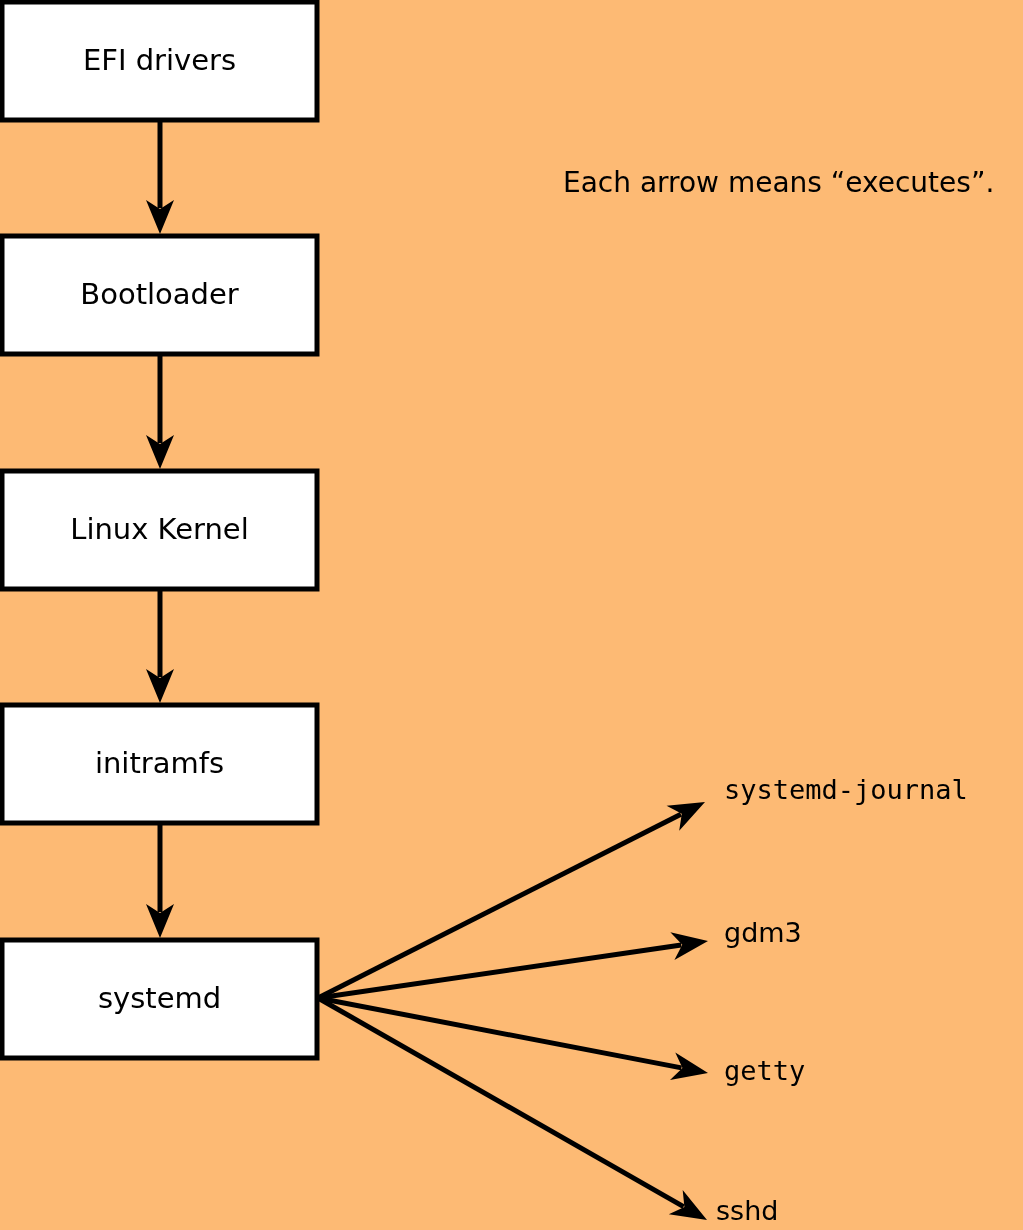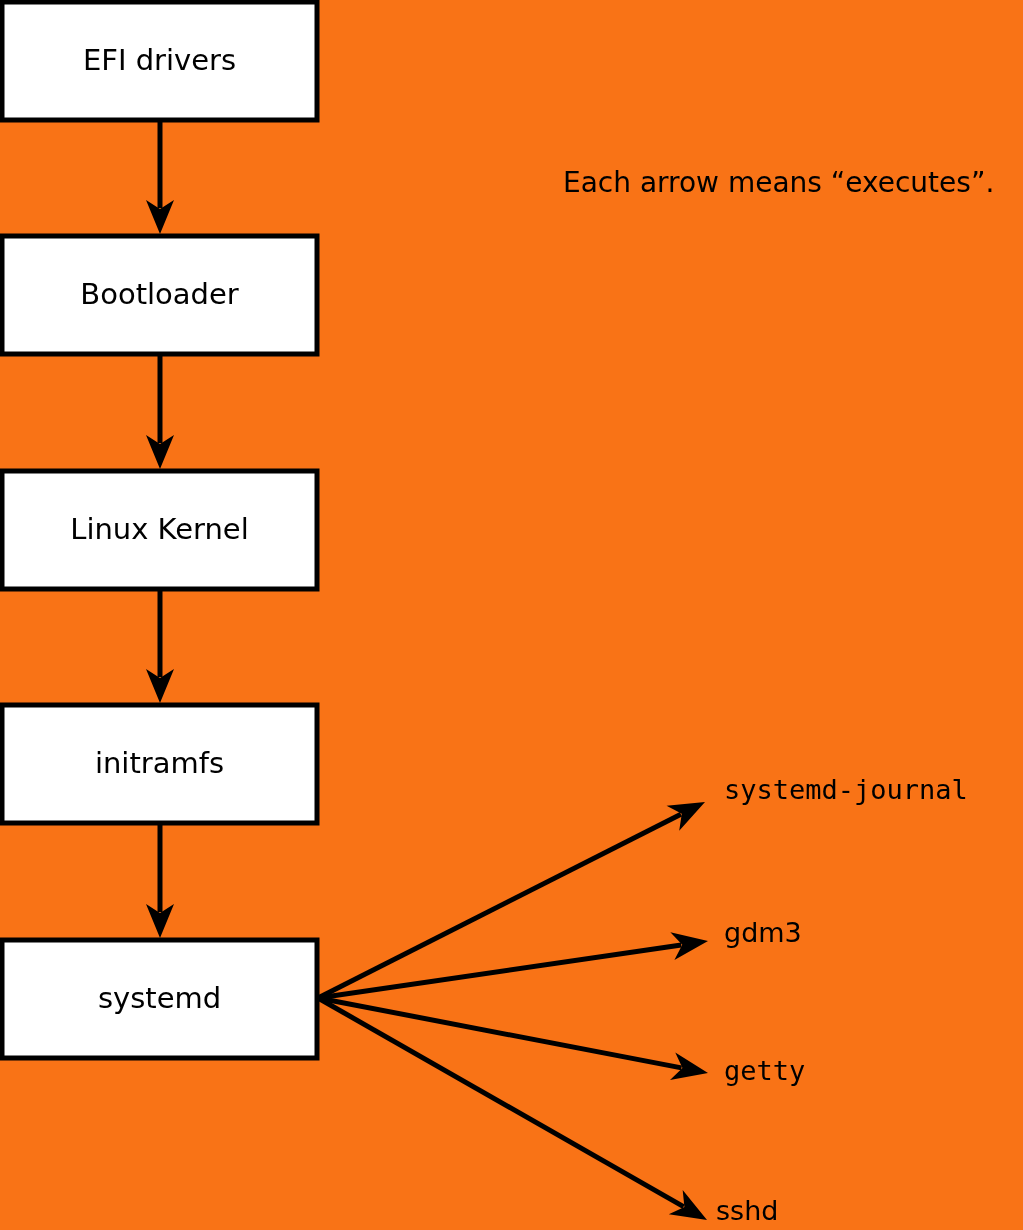--- a/index.html
+++ b/index.html
@@ -8,21 +8,21 @@
     padding: 0;
     background: #ffffff;
   }
   body {
     font-family: "DejaVu Sans", sans-serif;
   }
   #diagram-root {
     position: relative;
     width: 1023px;
     height: 1230px;
-    background: #f97316;
+    background: #fdba74;
     overflow: hidden;
     text-align: right;
   }
   #diagram-svg {
     position: absolute;
     left: 0;
     top: 0;
     width: 1023px;
     height: 1230px;
     display: block;

